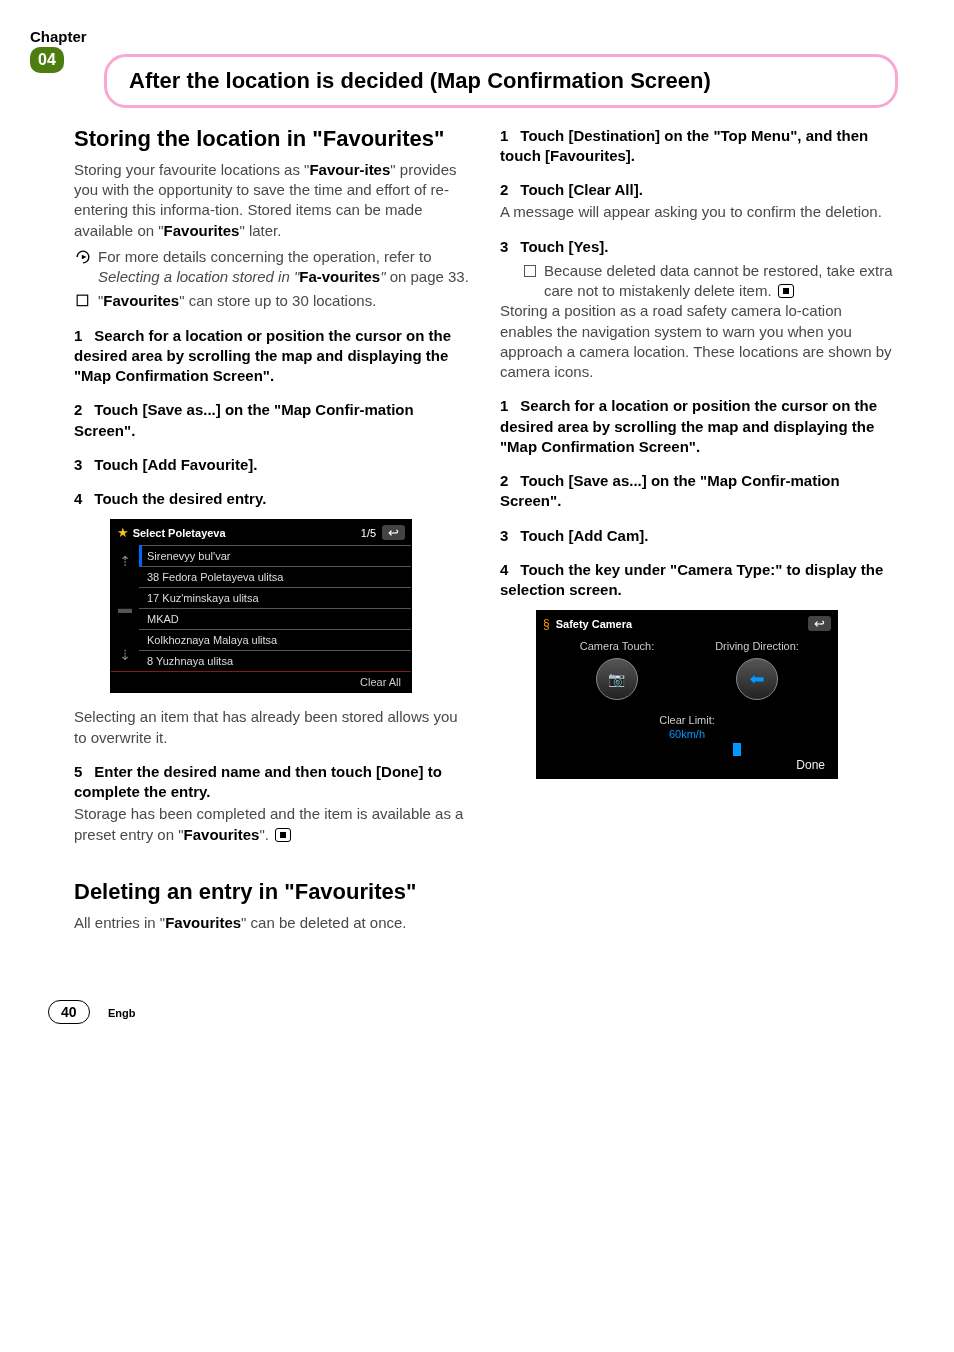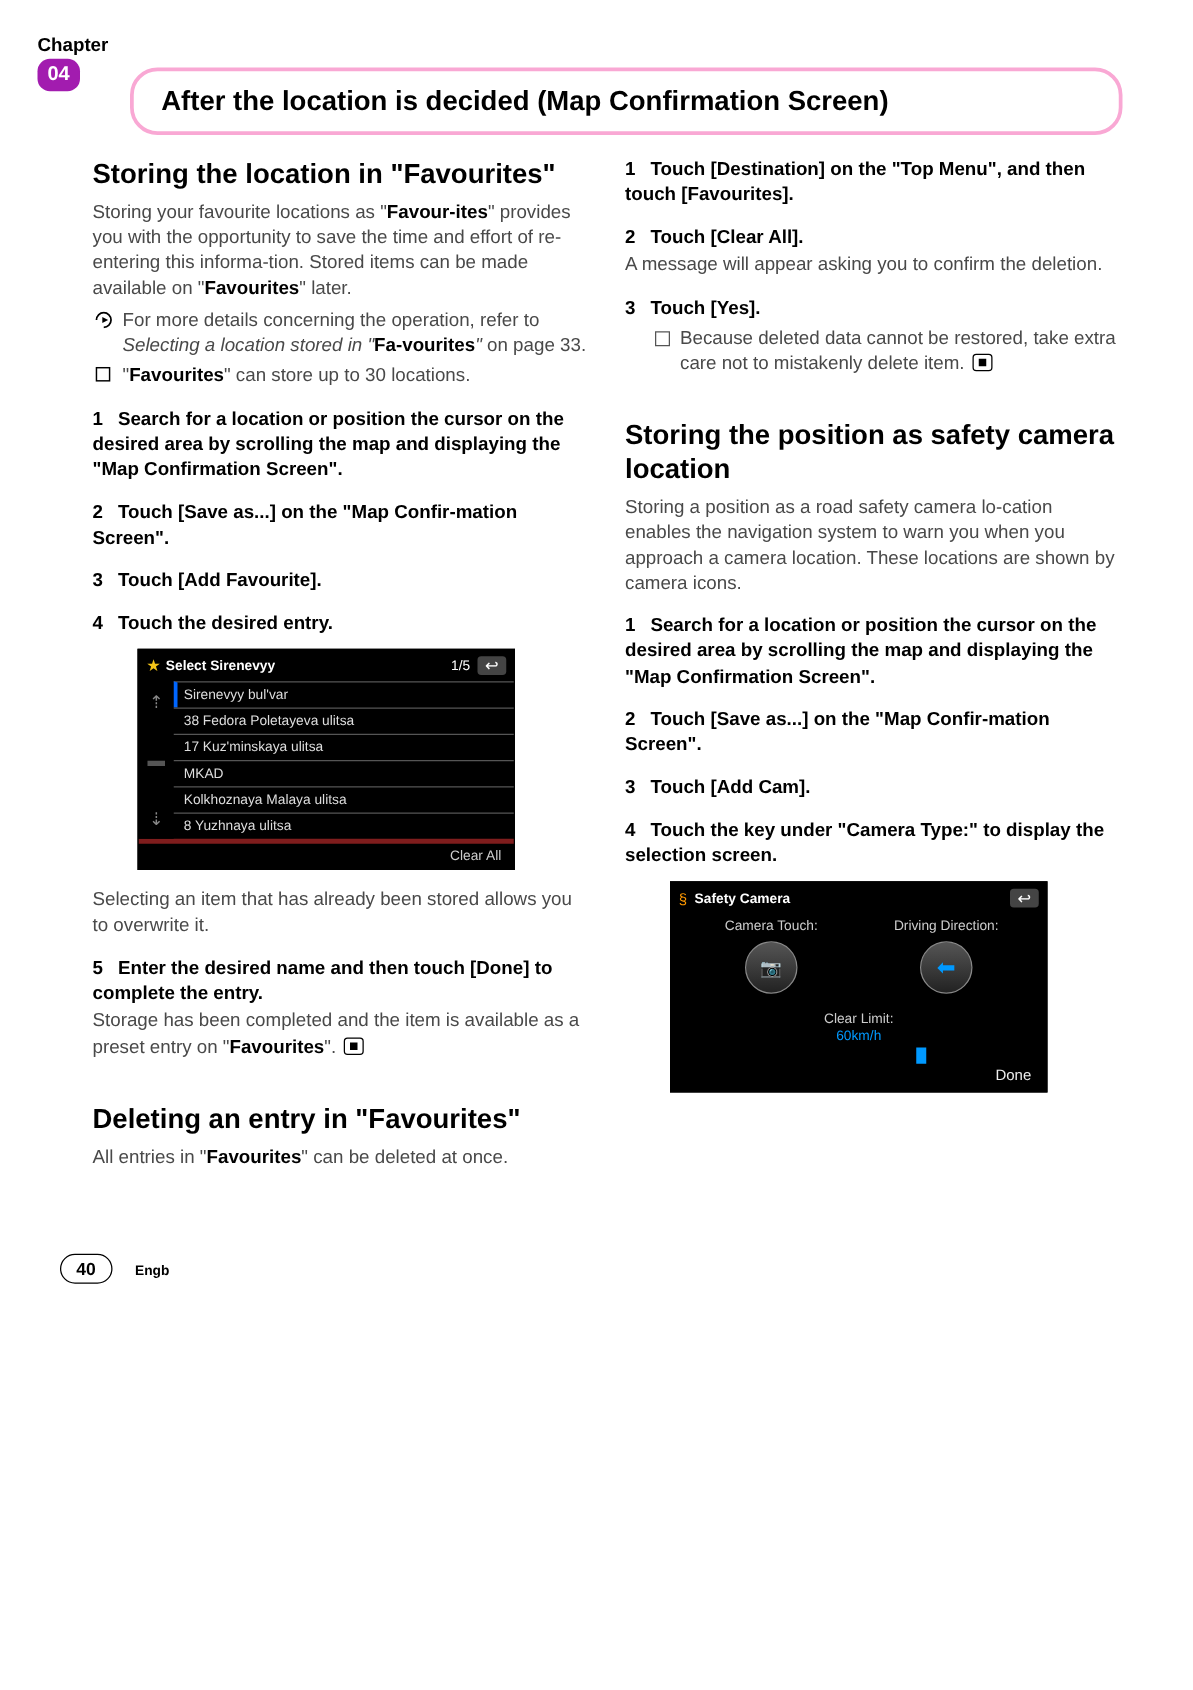--- a/index.html
+++ b/index.html
@@ -14,21 +14,21 @@
   .chapter-tab {
     position: absolute;
     top: 28px;
     left: 30px;
   }
   .chapter-tab .label {
     font-size: 15px;
     font-weight: bold;
   }
   .chapter-tab .num {
-    background: #a21caf;
+    background: #4d7c0f;
     color: #fff;
     font-weight: bold;
     font-size: 16px;
     padding: 4px 8px;
     border-radius: 10px;
     display: inline-block;
     margin-top: 2px;
   }
   .header-bubble {
     margin-left: 74px;
@@ -166,21 +166,21 @@
   }
   .fig1 .row.sel{
     border-left:3px solid #06f;
     padding-left:5px;
   }
   .fig1 .footer{
     text-align:right;
     padding:4px 10px;
     font-size:11px;
     color:#ccc;
-    border-top:4px solid #7f1d1d;
+    border-top:1px solid #7f1d1d;
   }
   
   .fig2{
     width:302px;
     margin:10px auto 14px 36px;
     background:#000;
     color:#fff;
     font-size:11px;
     border:1px solid #000;
   }
@@ -274,21 +274,21 @@
     </ul>
 
     <p class="step"><span class="num">1</span><span>Search for a location or position the cursor on the desired area by scrolling the map and displaying the "Map Confirmation Screen".</span></p>
     <p class="step"><span class="num">2</span><span>Touch [Save as...] on the "Map Confir-mation Screen".</span></p>
     <p class="step"><span class="num">3</span><span>Touch [Add Favourite].</span></p>
     <p class="step"><span class="num">4</span><span>Touch the desired entry.</span></p>
 
     <div class="fig1">
       <div class="titlebar">
         <span class="star">★</span>
-        <span class="t">Select Sirenevyy</span>
+        <span class="t">Select Poletayeva</span>
         <span class="pg">1/5</span>
         <span class="back">↩</span>
       </div>
       <div class="body2">
         <div class="side">
           <span>⇡</span>
           <span style="color:#555;">▬</span>
           <span>⇣</span>
         </div>
         <div class="rows">
@@ -322,21 +322,20 @@
     <p class="step"><span class="num">2</span><span>Touch [Clear All].</span></p>
     <p class="step-followbody">A message will appear asking you to confirm the deletion.</p>
     <p class="step"><span class="num">3</span><span>Touch [Yes].</span></p>
     <ul class="note-list">
       <li>
         <span>Because deleted data cannot be restored, take extra care not to mistakenly delete item.</span>
         <span class="end-icon"></span>
       </li>
     </ul>
 
-    <h2 class="section" style="margin-top:34px;">Storing the position as safety camera location</h2>
     <p class="body">Storing a position as a road safety camera lo-cation enables the navigation system to warn you when you approach a camera location. These locations are shown by camera icons.</p>
 
     <p class="step"><span class="num">1</span><span>Search for a location or position the cursor on the desired area by scrolling the map and displaying the "Map Confirmation Screen".</span></p>
     <p class="step"><span class="num">2</span><span>Touch [Save as...] on the "Map Confir-mation Screen".</span></p>
     <p class="step"><span class="num">3</span><span>Touch [Add Cam].</span></p>
     <p class="step"><span class="num">4</span><span>Touch the key under "Camera Type:" to display the selection screen.</span></p>
 
     <div class="fig2">
       <div class="titlebar">
         <span class="cam">§</span>

